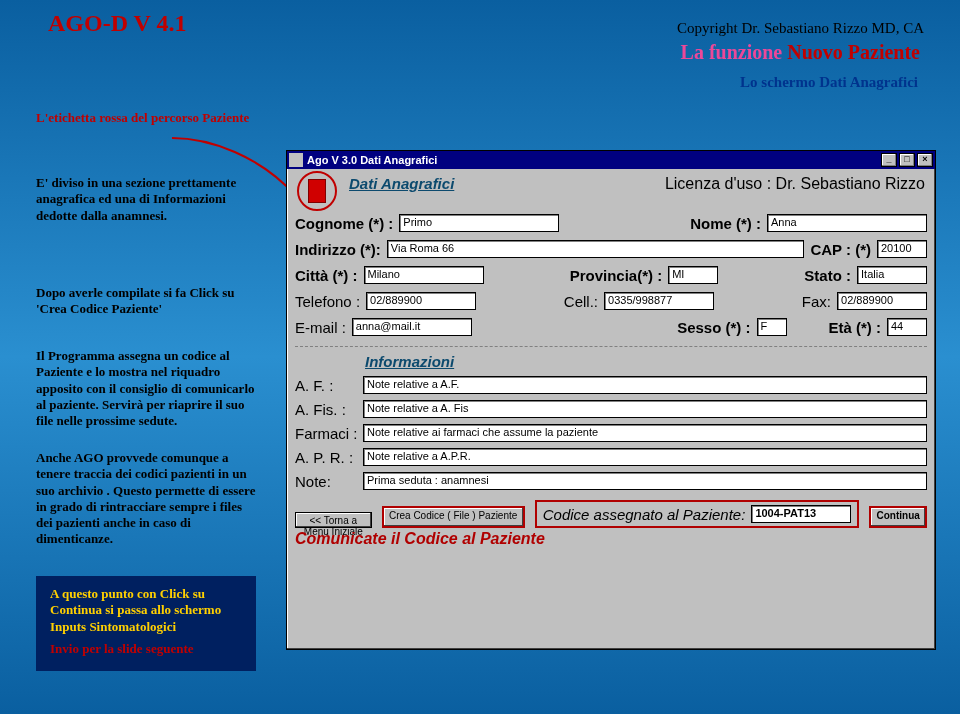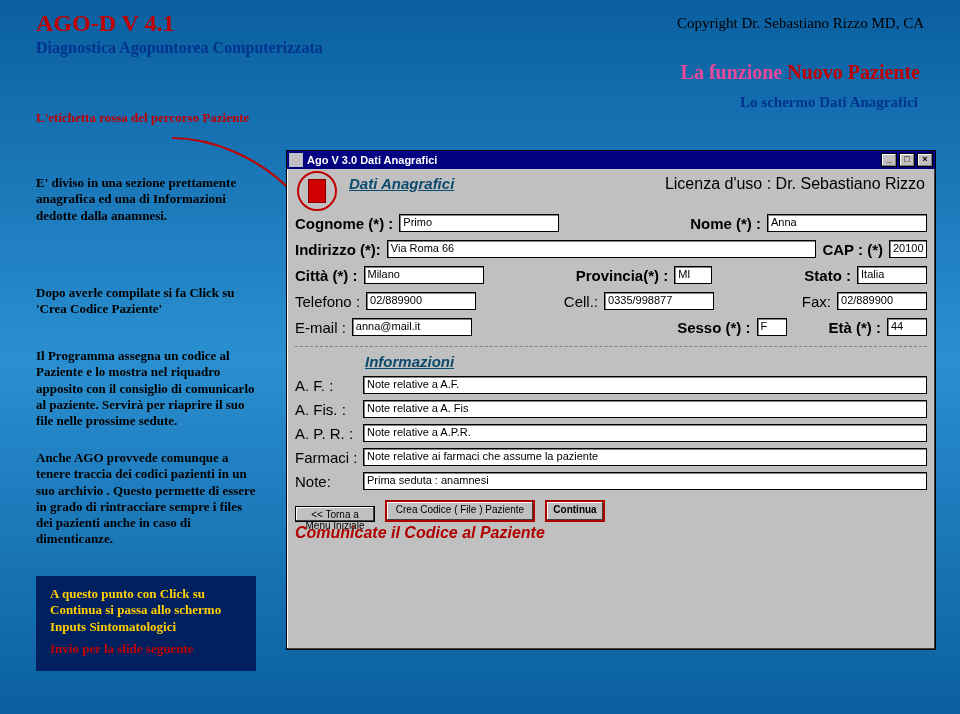--- a/index.html
+++ b/index.html
@@ -3,21 +3,21 @@
 <meta charset="utf-8">
 <style>
   * { box-sizing: border-box; margin: 0; padding: 0; }
   body {
     width: 960px; height: 714px;
     background: linear-gradient(to bottom, #0a5fa0 0%, #2a8fd0 50%, #0a5fa0 100%);
     font-family: "Times New Roman", serif;
     position: relative; overflow: hidden;
   }
   .header { padding: 10px 36px 0 36px; }
-  .title-row { display: flex; align-items: center; gap: 14px; }
+  .title-row { display: flex; align-items: flex-end; gap: 14px; margin-left: 12px; }
   .title-red { color: #c00000; font-weight: bold; font-size: 24px; }
   .title-blue { color: #00338d; font-size: 24px; }
   .copyright { color: #000; font-size: 15px; margin-left: auto; }
   .subtitle { color: #00338d; font-size: 16px; font-weight: bold; margin-top: 2px; }
   .func-line { color: #c00000; font-size: 20px; font-weight: bold; text-align: right; margin: 4px 40px 0 0; }
   .func-line span { color: #ec4899; }
   .lo-schermo { text-align: right; margin: 10px 42px 0 0; color: #00338d; font-weight: bold; font-size: 15px; }
 
   .sidetext {
     position: absolute; left: 36px; width: 220px;
@@ -85,32 +85,31 @@
     background: #c0c0c0; border: 1px solid #000; font-size: 10px; text-align: center;
     box-shadow: inset -1px -1px #404040, inset 1px 1px #fff; padding: 2px 4px;
   }
   .cod-box { border: 2px solid #b00000; flex:1; display:flex; align-items:center; padding: 3px 6px; gap: 6px; }
   .cod-box .lbl { font-style: italic; }
   .cod-box .field { background:#fff; border:1px solid #000; width: 100px; height: 18px; font-weight: bold; }
 
   .comm { color: #b00000; font-weight: bold; font-size: 16px; text-align: left; margin: 2px 8px 8px 0; font-style: italic; }
 
   
-  .w50{width:38px}.w70{width:70px}.w90{width:90px}.w110{width:110px}.w130{width:120px}.w160{width:160px}.w40{width:40px}.w30{width:30px}
+  .w50{width:50px}.w70{width:70px}.w90{width:90px}.w110{width:110px}.w130{width:120px}.w160{width:160px}.w40{width:40px}.w30{width:30px}
   .flex1{flex:1}
 </style>
 </head>
 <body>
 
 <div class="header">
   <div class="title-row">
     <span class="title-red">AGO-D V 4.1</span>
     <span class="copyright">Copyright Dr. Sebastiano Rizzo MD, CA</span>
   </div>
-  <div class="subtitle">Diagnostica Agopuntorea Computerizzata</div>
 </div>
 <div class="func-line">
   <span>La funzione </span><b style="color:#c00000">Nuovo Paziente</b>
 </div>
 <div class="lo-schermo">Lo schermo Dati Anagrafici</div>
 
 <div class="sidetext red st1">L'etichetta rossa del percorso Paziente</div>
 <div class="sidetext st2">E' diviso in una sezione prettamente anagrafica ed una di Informazioni dedotte dalla anamnesi.</div>
 <div class="sidetext st3">Dopo averle compilate  si fa Click su 'Crea Codice Paziente'</div>
 <div class="sidetext st4">Il Programma assegna un codice al Paziente e lo mostra nel riquadro apposito con il consiglio di comunicarlo al paziente. Servirà per riaprire il suo file nelle prossime sedute.</div>
@@ -201,33 +200,37 @@
     <div class="info-area">
       <div class="info-row">
         <span class="lbl">A. F. :</span>
         <span class="field">Note relative a A.F.</span>
       </div>
       <div class="info-row">
         <span class="lbl">A. Fis. :</span>
         <span class="field">Note relative a A. Fis</span>
       </div>
       <div class="info-row">
+        <span class="lbl">Farmaci :</span>
+        <span class="field">Note relative ai farmaci che assume la paziente</span>
+      </div>
+      <div class="info-row">
         <span class="lbl">A. P. R. :</span>
         <span class="field">Note relative a A.P.R.</span>
-      </div>
-      <div class="info-row">
-        <span class="lbl">Farmaci :</span>
-        <span class="field">Note relative ai farmaci che assume la paziente</span>
       </div>
       <div class="info-row">
         <span class="lbl">Note:</span>
         <span class="field">Prima seduta : anamnesi</span>
       </div>
     </div>
 
     <div class="bottom-bar">
       <div class="btn3d" style="width:80px;height:16px">&lt;&lt; Torna a Menu Iniziale</div>
       <div class="btn3d" style="width:150px;height:22px;border:2px solid #b00000">Crea Codice ( File ) Paziente</div>
+      <div class="cod-box">
+        <span class="lbl">Codice assegnato al Paziente:</span>
+        <span class="field">1004-PAT13</span>
+      </div>
       <div class="btn3d" style="width:60px;height:22px;font-weight:bold;border:2px solid #b00000">Continua</div>
     </div>
     <div class="comm">Comunicate il Codice al Paziente</div>
   </div>
 </div>
 
 </body></html>

